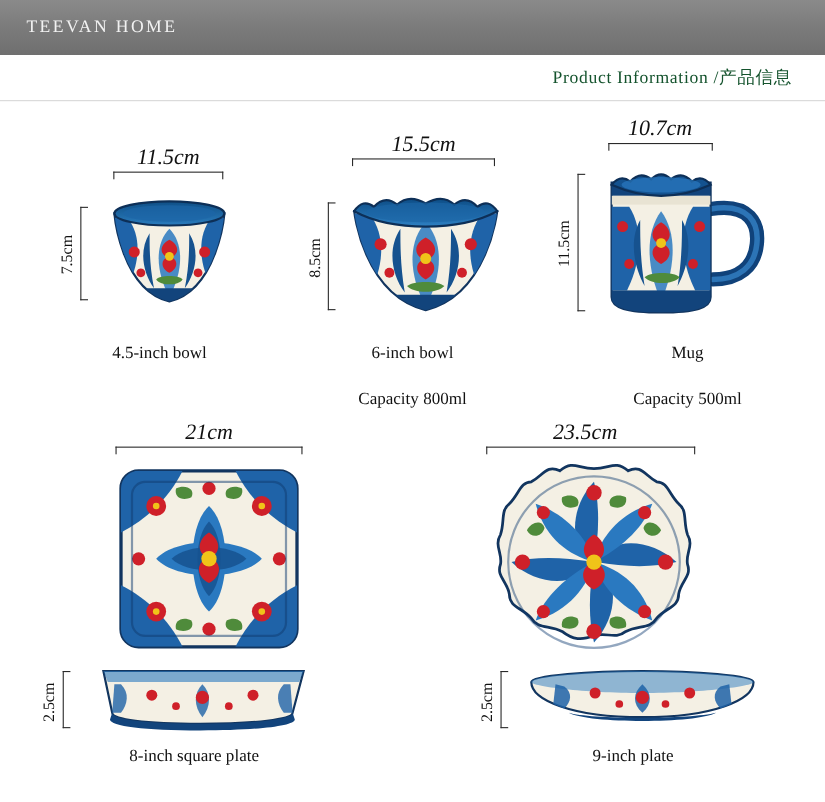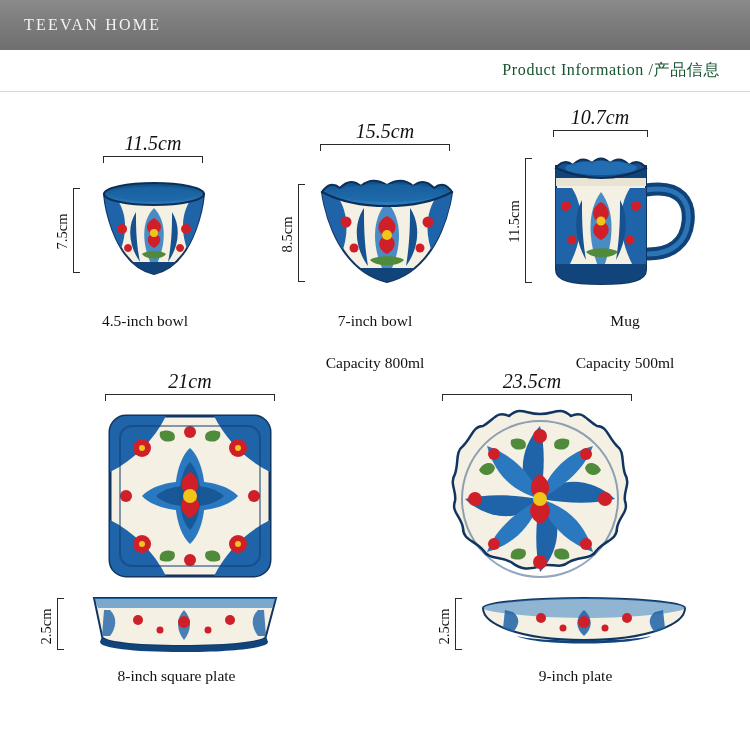--- a/index.html
+++ b/index.html
@@ -51,21 +51,21 @@
     display: flex;
     margin-top: 14px;
   }
   .cell-top {
     flex: 1;
     position: relative;
     height: 260px;
   }
   .row-bottom {
     display: flex;
-    margin-top: 4px;
+    margin-top: 16px;
     gap: 44px;
   }
   .cell-bottom {
     flex: 1;
     position: relative;
     height: 330px;
   }
 
   .caption {
     text-align: center;
@@ -208,21 +208,21 @@
           <circle cx="106" cy="80" r="4.5" fill="#cf2029"></circle>
           <path d="M56,92 C62,87 84,87 90,92 C84,99 62,99 56,92 Z" fill="#4f8b3b"></path>
           <path d="M0,100 L146,100 L146,122 L0,122 Z" fill="#12447c"></path>
         </g>
 
         <path d="M8,24 Q16,12 26,20 Q36,9 47,18 Q58,8 73,17 Q88,8 99,18 Q110,9 120,20 Q130,12 138,24 Q112,38 73,38 Q34,38 8,24 Z" fill="url(#gBowlLInner)" stroke="#0d2f57" stroke-width="2"></path>
         <ellipse cx="73" cy="25" rx="54" ry="9" fill="#1c65a6" opacity="0.65"></ellipse>
       </svg>
     </div>
 
-    <div class="caption" style="position:absolute; left:0; right:0; top:205px;">7-inch bowl</div>
+    <div class="caption" style="position:absolute; left:0; right:0; top:205px;">6-inch bowl</div>
     <div class="caption second" style="position:absolute; left:0; right:0; top:237px;">Capacity 800ml</div>
   </div>
 
   <div class="cell-top">
     <div class="dim-h" style="left:20px; top:0px; width:160px;">10.7cm</div>
     <div class="bracket-h" style="left:53px; top:24px; width:95px;"></div>
 
     <div class="bracket-v" style="left:25px; top:52px; height:125px;"></div>
     <div class="dim-v" style="left:-16px; top:107px; width:60px; text-align:center;">11.5cm</div>
 

